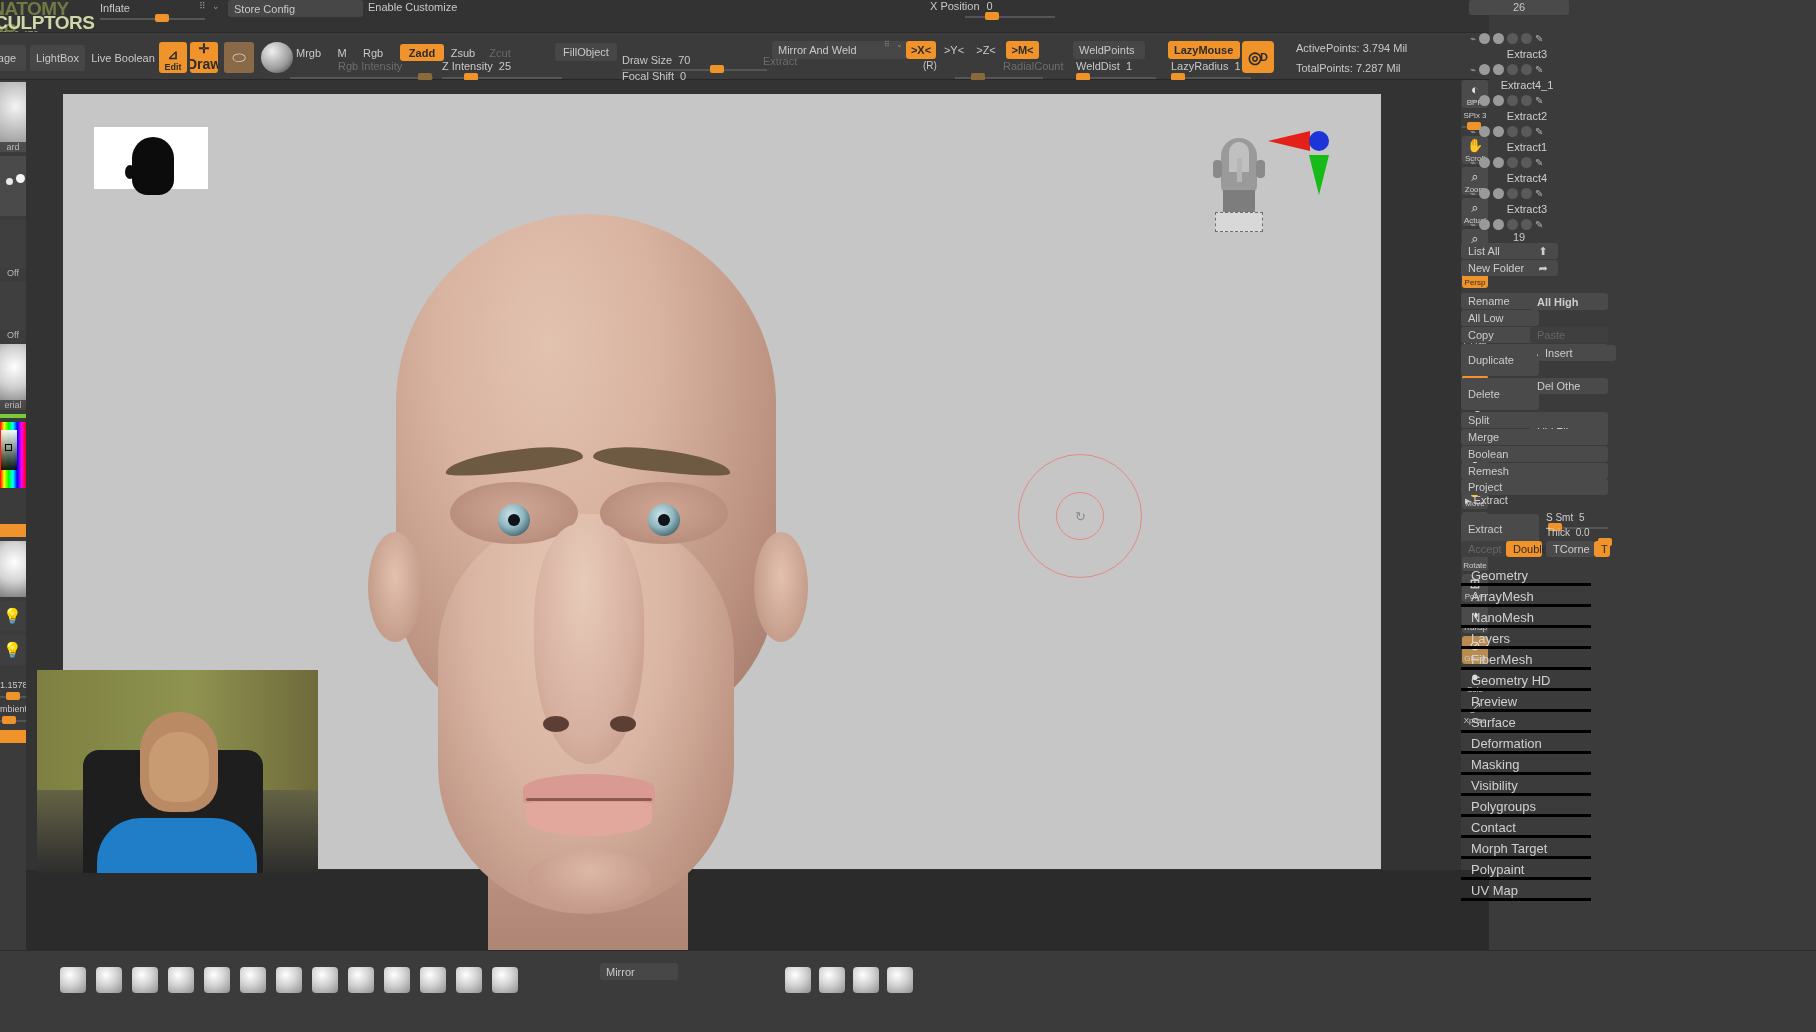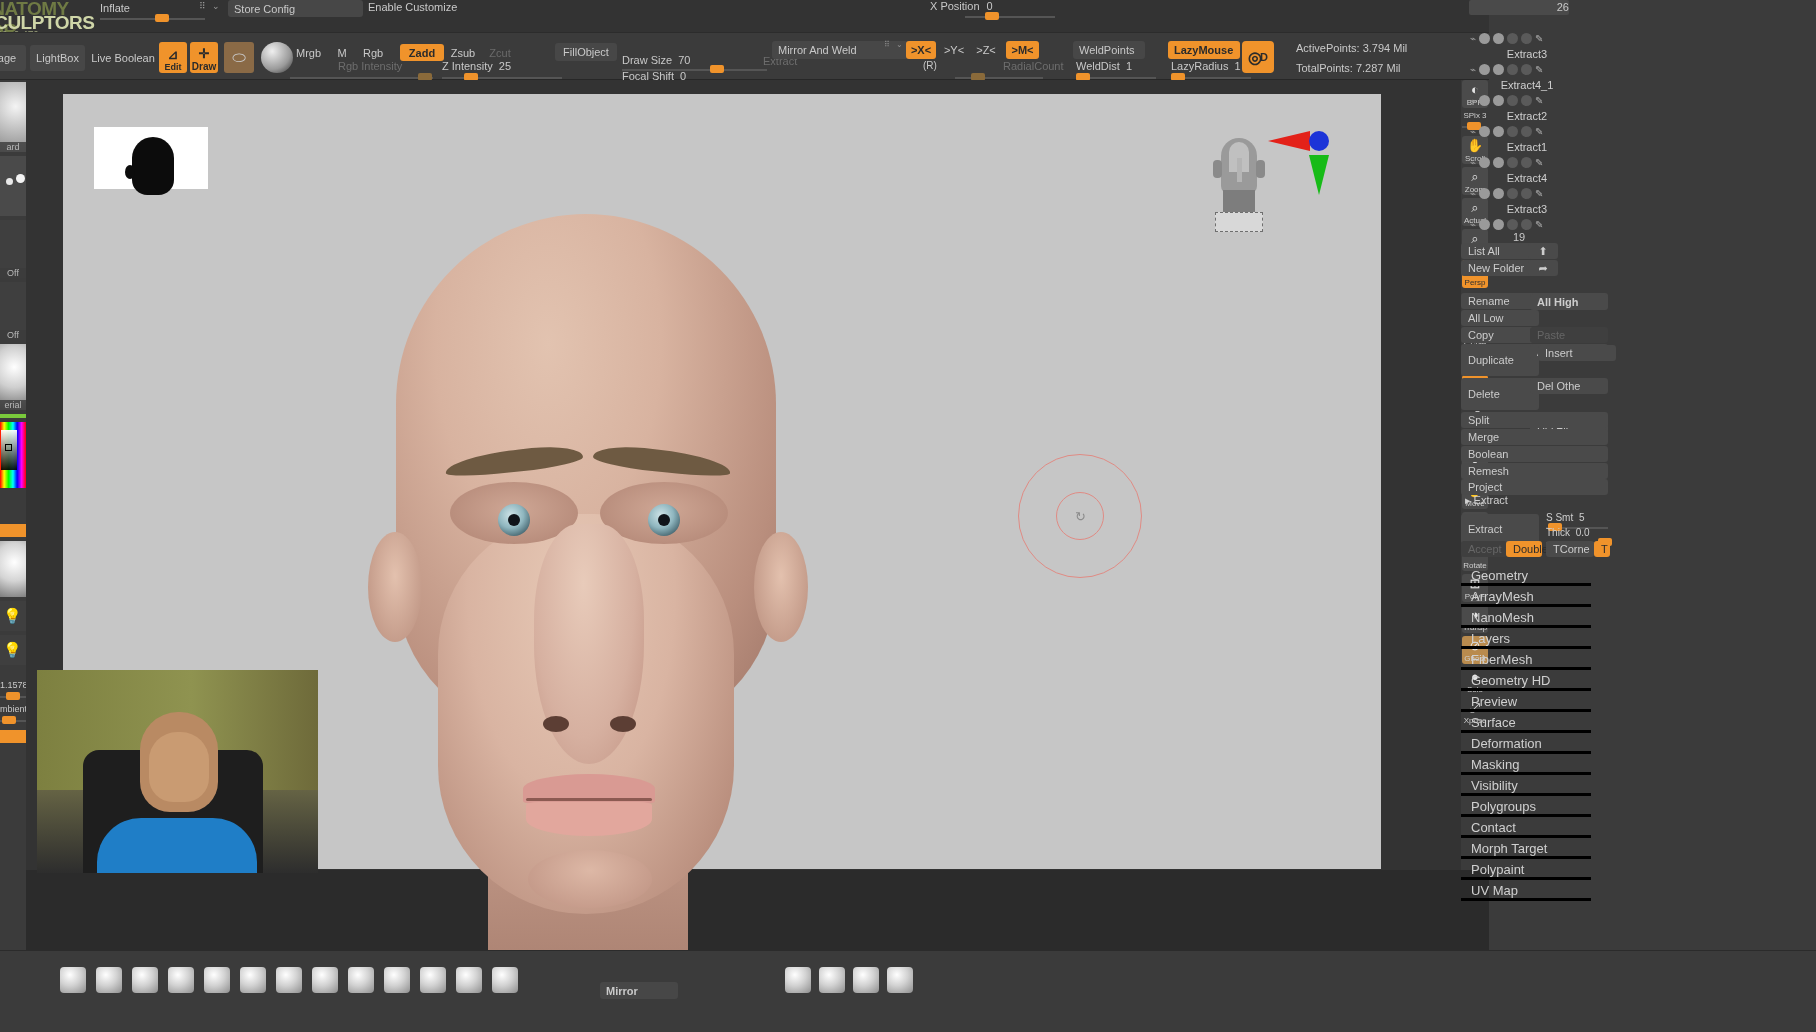--- a/index.html
+++ b/index.html
@@ -192,21 +192,21 @@
     <div class="btn" style="position:absolute;left:-12px;top:12px;width:38px;height:26px;">age</div>
     <div class="btn" style="position:absolute;left:30px;top:12px;width:55px;height:26px;">LightBox</div>
     <div class="btn flat" style="position:absolute;left:88px;top:12px;width:70px;height:26px;">Live Boolean</div>
 
     <div class="btn on" style="position:absolute;left:159px;top:9px;width:28px;height:31px;flex-direction:column;justify-content:flex-end;padding-bottom:1px;">
       <span style="font-size:13px;line-height:14px;">⊿</span>
       <span style="font-size:9px;">Edit</span>
     </div>
     <div class="btn on" style="position:absolute;left:190px;top:9px;width:28px;height:31px;flex-direction:column;justify-content:flex-end;padding-bottom:1px;">
       <span style="font-size:13px;line-height:14px;">✛</span>
-      <span style="font-size:10px;">Draw</span>
+      <span style="font-size:14px;">Draw</span>
     </div>
     <div class="btn" style="position:absolute;left:224px;top:9px;width:30px;height:31px;background:#8a6a46;">
       <span style="font-size:16px;">⬭</span>
     </div>
     <div style="position:absolute;left:261px;top:9px;width:32px;height:31px;border-radius:50%;
                 background:radial-gradient(circle at 35% 30%,#efefef,#9a9a9a 60%,#2e2e2e 100%);"></div>
 
     <div class="btn flat" style="position:absolute;left:290px;top:11px;width:42px;height:17px;justify-content:flex-start;">Mrgb</div>
     <div class="btn flat" style="position:absolute;left:333px;top:11px;width:18px;height:17px;">M</div>
     <div class="btn flat" style="position:absolute;left:357px;top:11px;width:30px;height:17px;justify-content:flex-start;">Rgb</div>
@@ -499,21 +499,21 @@
       </div>
       <div class="rtool flat" style="padding: 2px 0px 1px;">
         <div class="gl">⤢</div>
         <div class="cap">Xpose</div>
       </div>
     </div>
 
   <div id="rpanel">
 
     <div style="position:absolute;left:-20px;top:0px;width:100px;height:15px;background:#4a4a4a;border-radius:2px;
-                text-align:right;line-height:15px;font-size:11px;">26</div>
+                text-align:center;line-height:15px;font-size:11px;">26</div>
 
     <div id="subtool-list" style="position:absolute;left:-22px;top:16px;width:120px;">
         <div class="sub-row" style="height: 31px;">
           <div class="sub-name"></div>
           <div class="sub-icons">
             <span style="color:#9b9b9b;font-size:10px;">⌁</span>
             <span class="dot"></span>
             <span class="dot"></span>
             <span class="dot d"></span>
             <span class="dot d"></span>
@@ -682,21 +682,21 @@
         <div class="bthumb"></div>
         <div class="bthumb"></div>
         <div class="bthumb"></div>
         <div class="bthumb"></div>
         <div class="bthumb"></div>
         <div class="bthumb"></div>
         <div class="bthumb"></div>
         <div class="bthumb"></div>
         <div class="bthumb"></div>
       </div>
-    <div class="btn" id="mirrorbtn" style="position:absolute;left:600px;top:31px;width:78px;height:17px;justify-content:flex-start;font-weight:bold;">Mirror</div>
+    <div class="btn" id="mirrorbtn" style="position:absolute;left:600px;top:12px;width:78px;height:17px;justify-content:flex-start;">Mirror</div>
     <div id="right-thumbs" style="position:absolute;left:785px;top:16px;display:flex;gap:8px;">
         <div class="bthumb"></div>
         <div class="bthumb"></div>
         <div class="bthumb"></div>
         <div class="bthumb"></div>
       </div>
   </div>
 
 </div>
 

